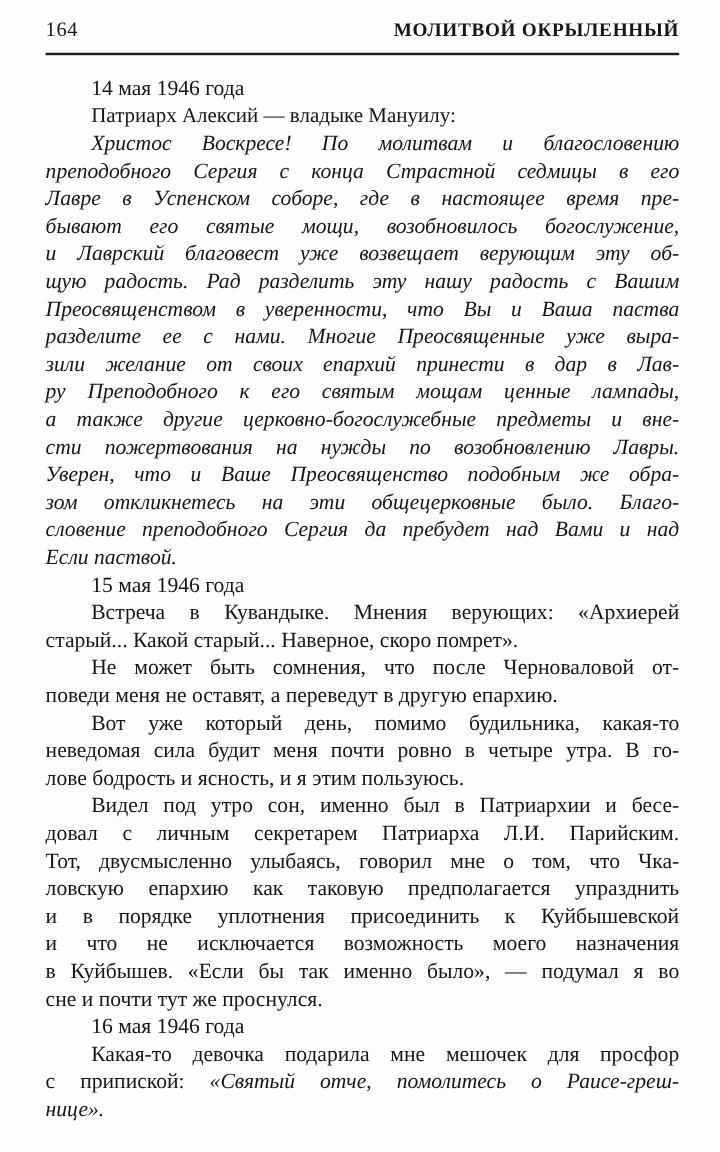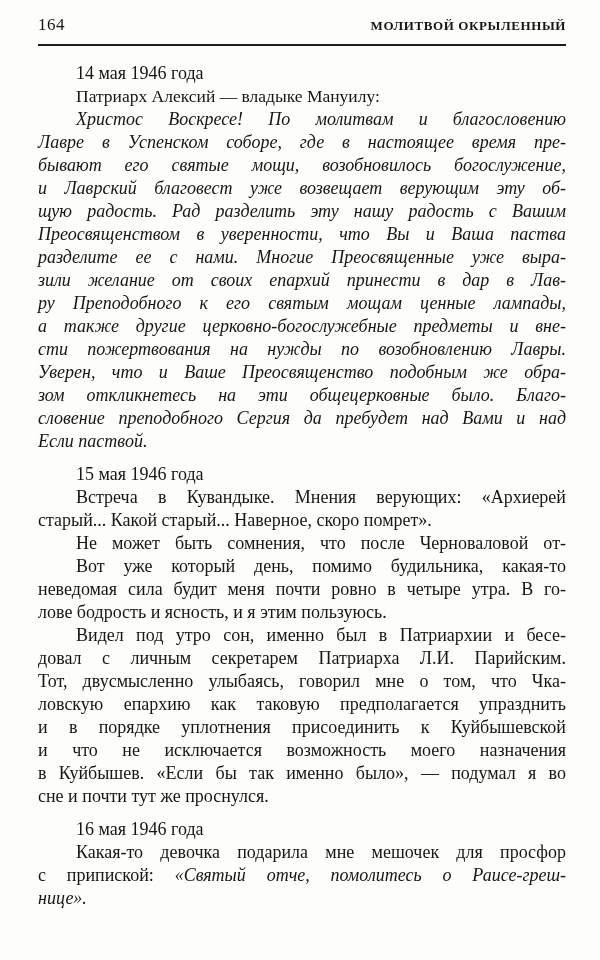--- a/index.html
+++ b/index.html
@@ -27,31 +27,31 @@
     margin: 0 34px 0 38px;
     padding-bottom: 7px;
     border-bottom: 2px solid #1d1d1d;
     line-height: 22px;
   }
   .page-number {
     font-size: 17px;
     letter-spacing: 0.5px;
   }
   .running-title {
-    font-size: 13px;
+    font-size: 16px;
     font-weight: bold;
     letter-spacing: 0.6px;
   }
   .body-text {
     margin: 16px 34px 0 38px;
     font-size: 18px;
     line-height: 23px;
   }
   .entry { margin: 0; }
-  .entry + .entry { margin-top: 10px; }
+  .entry + .entry { }
   .entry-date {
     text-indent: 38px;
     white-space: nowrap;
   }
   .salutation {
     font-family: Liberation Serif, serif;
     font-size: 17.5px;
     text-indent: 38px;
     white-space: nowrap;
   }
@@ -76,20 +76,21 @@
     <span class="running-title">МОЛИТВОЙ ОКРЫЛЕННЫЙ</span>
   </div>
 
   <div class="body-text">
 
     <div class="entry">
       <div class="entry-date">14 мая 1946 года</div>
       <div class="salutation">Патриарх Алексий — владыке Мануилу:</div>
       <div class="italic">
         <div class="line first">Христос Воскресе! По молитвам и благословению</div>
+        <div class="line">преподобного Сергия с конца Страстной седмицы в его</div>
         <div class="line">Лавре в Успенском соборе, где в настоящее время пре-</div>
         <div class="line">бывают его святые мощи, возобновилось богослужение,</div>
         <div class="line">и Лаврский благовест уже возвещает верующим эту об-</div>
         <div class="line">щую радость. Рад разделить эту нашу радость с Вашим</div>
         <div class="line">Преосвященством в уверенности, что Вы и Ваша паства</div>
         <div class="line">разделите ее с нами. Многие Преосвященные уже выра-</div>
         <div class="line">зили желание от своих епархий принести в дар в Лав-</div>
         <div class="line">ру Преподобного к его святым мощам ценные лампады,</div>
         <div class="line">а также другие церковно-богослужебные предметы и вне-</div>
         <div class="line">сти пожертвования на нужды по возобновлению Лавры.</div>
@@ -101,20 +102,21 @@
     </div>
 
     <div class="entry">
       <div class="entry-date">15 мая 1946 года</div>
       <div>
         <div class="line first">Встреча в Кувандыке. Мнения верующих: «Архиерей</div>
         <div class="line last">старый... Какой старый... Наверное, скоро помрет».</div>
       </div>
       <div>
         <div class="line first">Не может быть сомнения, что после Черноваловой от-</div>
+        <div class="line last">поведи меня не оставят, а переведут в другую епархию.</div>
       </div>
       <div>
         <div class="line first">Вот уже который день, помимо будильника, какая-то</div>
         <div class="line">неведомая сила будит меня почти ровно в четыре утра. В го-</div>
         <div class="line last">лове бодрость и ясность, и я этим пользуюсь.</div>
       </div>
       <div>
         <div class="line first">Видел под утро сон, именно был в Патриархии и бесе-</div>
         <div class="line">довал с личным секретарем Патриарха Л.И. Парийским.</div>
         <div class="line">Тот, двусмысленно улыбаясь, говорил мне о том, что Чка-</div>

